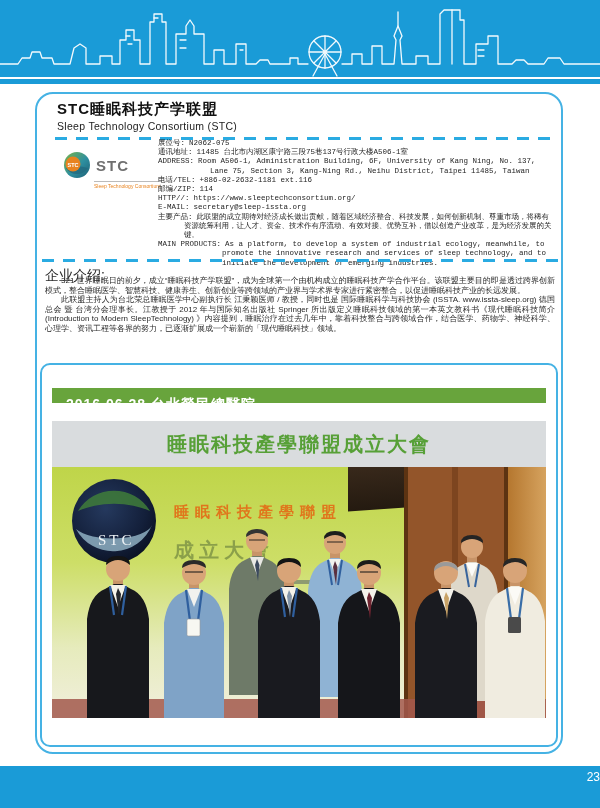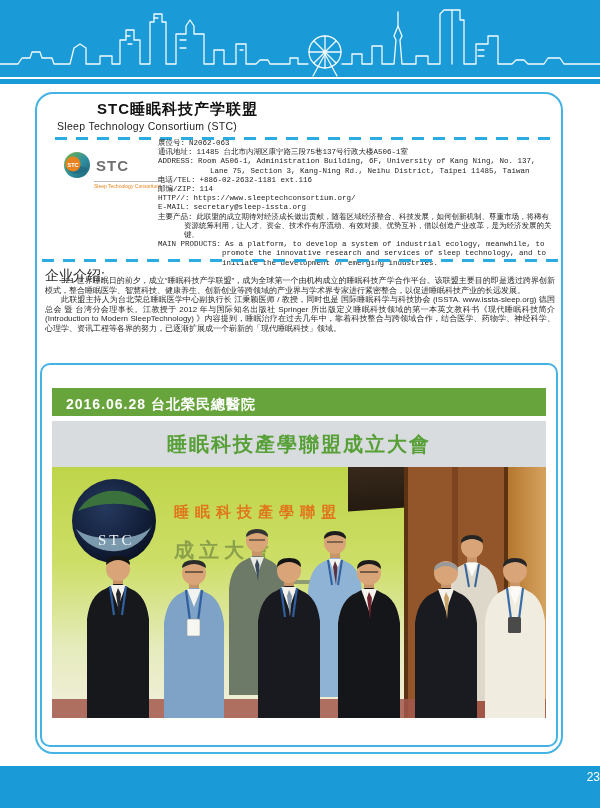--- a/index.html
+++ b/index.html
@@ -9,21 +9,21 @@
     font-family:"Liberation Sans", sans-serif; color:#222;
   }
   
   .header { position:absolute; left:0; top:0; width:600px; height:84px; background:var(--accent,#1a9bd7); }
   .skyline { position:absolute; left:0; top:0; width:600px; height:78px; }
   .fair-title { position:absolute; right:16px; top:59px; color:#fff; font-size:11px; letter-spacing:1px; opacity:.95; }
   .header-line { position:absolute; left:0; top:77px; width:600px; height:2px; background:#fff; }
   
   .content-box { position:absolute; left:35px; top:92px; width:528px; height:662px;
     background:#fff; border:2px solid var(--box-border,#45b2e4); border-radius:18px; }
-  .title-zh { position:absolute; left:57px; top:100px; font-size:15px; font-weight:bold; color:#111; letter-spacing:1px;margin-left:40px; }
+  .title-zh { position:absolute; left:57px; top:100px; font-size:15px; font-weight:bold; color:#111; letter-spacing:1px; }
   .title-en { position:absolute; left:57px; top:120px; font-size:10.5px; color:#1c1c1c; letter-spacing:.3px; }
   .dash { position:absolute; height:3px;
     background:repeating-linear-gradient(90deg, var(--dash,#2aabe2) 0 12px, transparent 12px 21px); }
   .dash1 { left:55px; top:137px; width:500px; }
   .dash2 { left:42px; top:259px; width:516px; }
   
   .logo { position:absolute; left:62px; top:150px; width:100px; }
   .logo-row { display:flex; align-items:center; gap:4px; }
   .logo-brand { font-size:15px; color:#6f6f6f; letter-spacing:1px; font-weight:bold; }
   .logo-tagline { font-size:5px; color:var(--logo-orange,#e8831f); border-top:1px solid #bbb; margin:1px 0 0 32px; padding-top:1px; white-space:nowrap; }
@@ -37,21 +37,21 @@
   .info-line:nth-child(9) { padding-left:64px; text-indent:-64px; }
   .info-line .lbl { margin-right:4px; }
   
   .intro-heading { position:absolute; left:45px; top:267px; width:510px; font-size:14px; color:#2a2a2a; }
   .intro-body { position:absolute; left:45px; top:276px; width:510px; font-size:8px; line-height:9.5px;
     color:#2a2a2a; text-align:justify; }
   .intro-body p { text-indent:2em; }
   
   .event-box { position:absolute; left:40px; top:363px; width:518px; height:384px;
     background:#fff; border:2px solid var(--box-border,#45b2e4); border-radius:10px; }
-  .event-bar { position:absolute; left:52px; top:388px; width:494px; height:28px;
+  .event-bar { position:absolute; left:52px; top:388px; width:494px; height:15px;
     background:var(--event-green,#68a43c); color:#fff; font-weight:bold; font-size:14px;
     line-height:33px; padding-left:14px; letter-spacing:1px; }
   .event-band { position:absolute; left:52px; top:421px; width:494px; height:46px;
     background:var(--band-gray,#d9dcde); color:var(--event-title-green,#57a037);
     font-weight:bold; font-size:20px; line-height:46px; text-align:center; letter-spacing:2px; }
   .photo { position:absolute; left:52px; top:467px; width:494px; height:251px; overflow:hidden; background:#caa06a; }
   .photo-banner { position:absolute; left:0; top:0; width:362px; height:100%;
     background:linear-gradient(180deg,#bfd549 0%, #cdde67 38%, #e6ebbc 72%, #f1efdd 100%); }
   .photo-sign { position:absolute; left:296px; top:-6px; width:72px; height:48px;
     background:linear-gradient(180deg,#3a2a1c,#241a10); transform:skewY(-4deg); }
@@ -108,21 +108,21 @@
       <path d="M4 18 A13 13 0 0 0 26 18 A20 10 0 0 0 4 18 Z" fill="#236a80" opacity=".8"></path>
       <circle cx="11" cy="14" r="7.5" fill="#e8831f"></circle>
       <text x="11" y="16.5" font-size="5.5" font-weight="bold" fill="#fff" text-anchor="middle" font-family="Liberation Sans, sans-serif">STC</text>
     </svg>
     <span class="logo-brand">STC</span>
   </div>
   <div class="logo-tagline">Sleep Technology Consortium</div>
 </div>
 
 <div class="info">
-  <div class="info-line"><span class="lbl">展位号:</span><span>N2062-063</span></div>
+  <div class="info-line"><span class="lbl">展位号:</span><span>N2062-075</span></div>
   <div class="info-line"><span class="lbl">通讯地址:</span><span>11485 台北市内湖区康宁路三段75巷137号行政大楼A506-1室</span></div>
   <div class="info-line"><span class="lbl">ADDRESS:</span><span>Room A506-1, Administration Building, 6F, University of Kang Ning, No. 137, Lane 75, Section 3, Kang-Ning Rd., Neihu District, Taipei 11485, Taiwan</span></div>
   <div class="info-line"><span class="lbl">电话/TEL:</span><span>+886-02-2632-1181 ext.116</span></div>
   <div class="info-line"><span class="lbl">邮编/ZIP:</span><span>114</span></div>
   <div class="info-line"><span class="lbl">HTTP//:</span><span>https://www.sleeptechconsortium.org/</span></div>
   <div class="info-line"><span class="lbl">E-MAIL:</span><span>secretary@sleep-issta.org</span></div>
   <div class="info-line"><span class="lbl">主要产品:</span><span>此联盟的成立期待对经济成长做出贡献，随着区域经济整合、科技发展，如何创新机制、尊重市场，将稀有资源统筹利用，让人才、资金、技术作有序流动、有效对接、优势互补，借以创造产业改革，是为经济发展的关键。</span></div>
   <div class="info-line"><span class="lbl">MAIN PRODUCTS:</span><span>As a platform, to develop a system of industrial ecology, meanwhile, to promote the innovative research and services of sleep technology, and to initiate the development of emerging industries.</span></div>
 </div>
 

